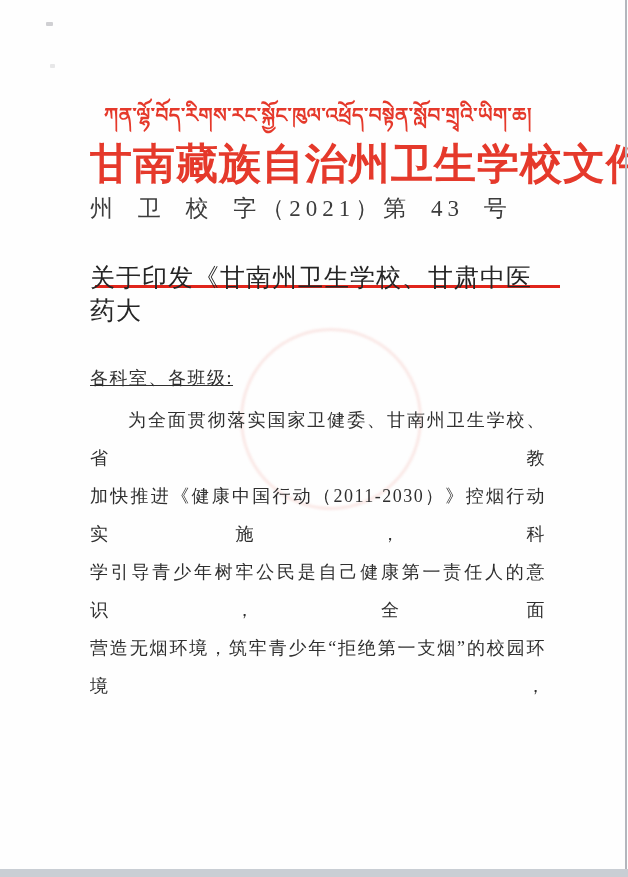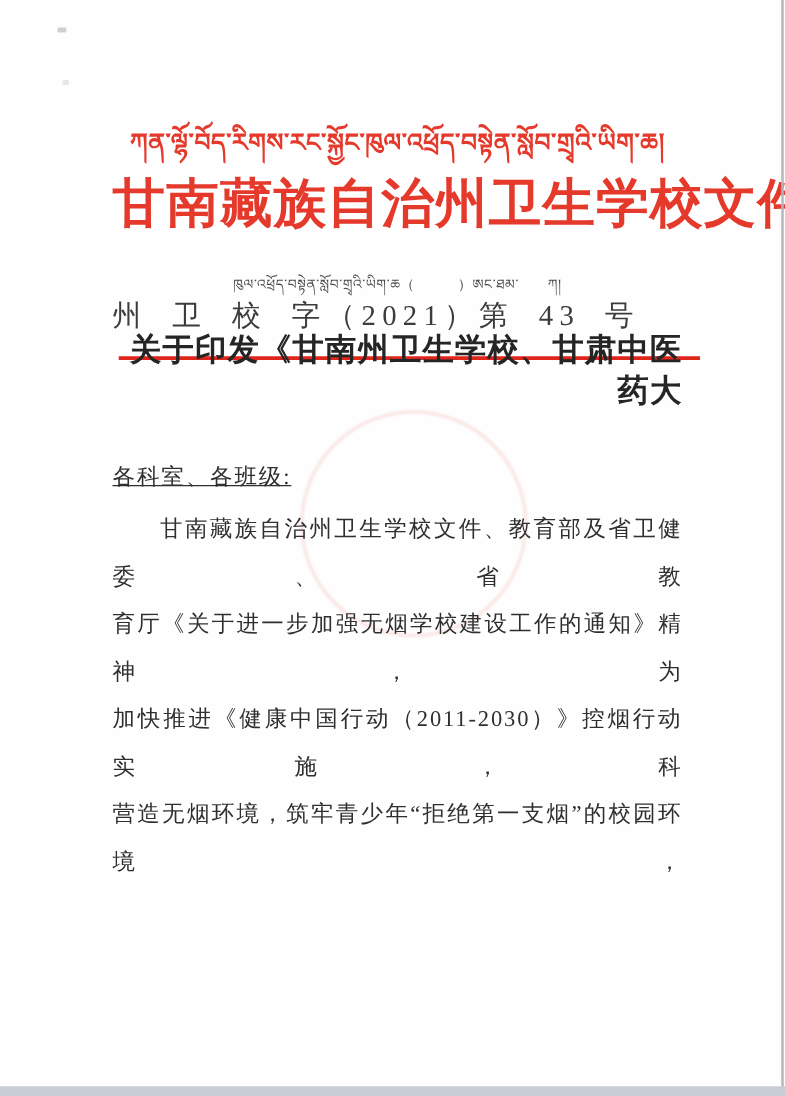--- a/index.html
+++ b/index.html
@@ -73,24 +73,25 @@
     color: #3c3c3c;
     letter-spacing: 5px;
     word-spacing: 9px;
   }
   .red-rule {
     position: absolute; left: 95px; top: 285px; width: 465px; height: 3px;
     background: var(--rule_red, #e0251b);
   }
   
   .doc-title {
-    text-align: right;
+    margin-top: 41px;
+    text-align: left;
     font-size: 25px;
     line-height: 33px;
-    font-weight: 700;
+    font-weight: 400;
     color: #252525;
     letter-spacing: 1px;
   }
   .doc-title .tl { display: block; }
   
   .salutation {
     margin-top: 36px;
     font-size: 18px;
     line-height: 30px;
     letter-spacing: 1.5px;
@@ -118,34 +119,33 @@
 
   <div class="seal"></div>
   <div class="red-rule"></div>
 
   <div class="content">
 
     <div class="tibetan-header">ཀན་ལྷོ་བོད་རིགས་རང་སྐྱོང་ཁུལ་འཕྲོད་བསྟེན་སློབ་གྲྭའི་ཡིག་ཆ།</div>
 
     <div class="org-title">甘南藏族自治州卫生学校文件</div>
 
-    <div class="doc-no-tibetan">ཁུལ་འཕྲོད་བསྟེན་སློབ་གྲྭའི་ཡིག་ཆ（　　　）ཨང་ཐམ་　　ཀ།</div>
 
     <div class="doc-no">州 卫 校 字（2021）第 43 号</div>
 
     <h1 class="doc-title">
       <span class="tl">关于印发《甘南州卫生学校、甘肃中医药大</span>
     </h1>
 
     <div class="salutation">各科室、各班级:</div>
 
     <div class="body-text">
-      <div class="line jline indent">甘南藏族自治州卫生学校文件、教育部及省卫健委、省教</div>
-      <div class="line jline">育厅《关于进一步加强无烟学校建设工作的通知》精神，为</div>
+      <div class="line jline indent">为全面贯彻落实国家卫健委、甘南州卫生学校、省教</div>
       <div class="line jline">加快推进《健康中国行动（2011-2030）》控烟行动实施，科</div>
+      <div class="line jline">学引导青少年树牢公民是自己健康第一责任人的意识，全面</div>
       <div class="line jline">营造无烟环境，筑牢青少年“拒绝第一支烟”的校园环境，</div>
 
     </div>
 
   </div>
 
   <div class="right-edge"></div>
   <div class="bottom-strip"></div>
 
 </div>

